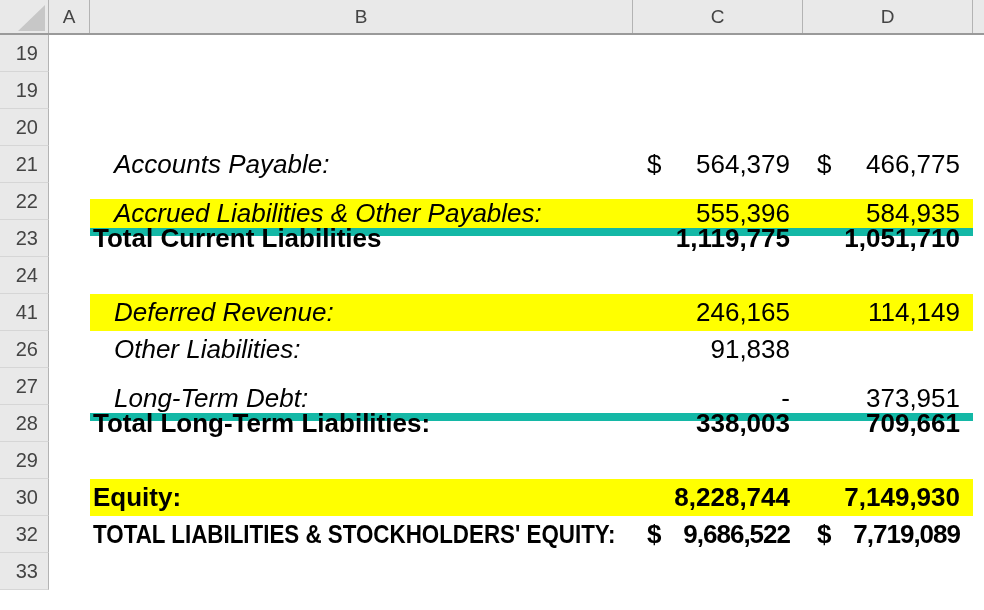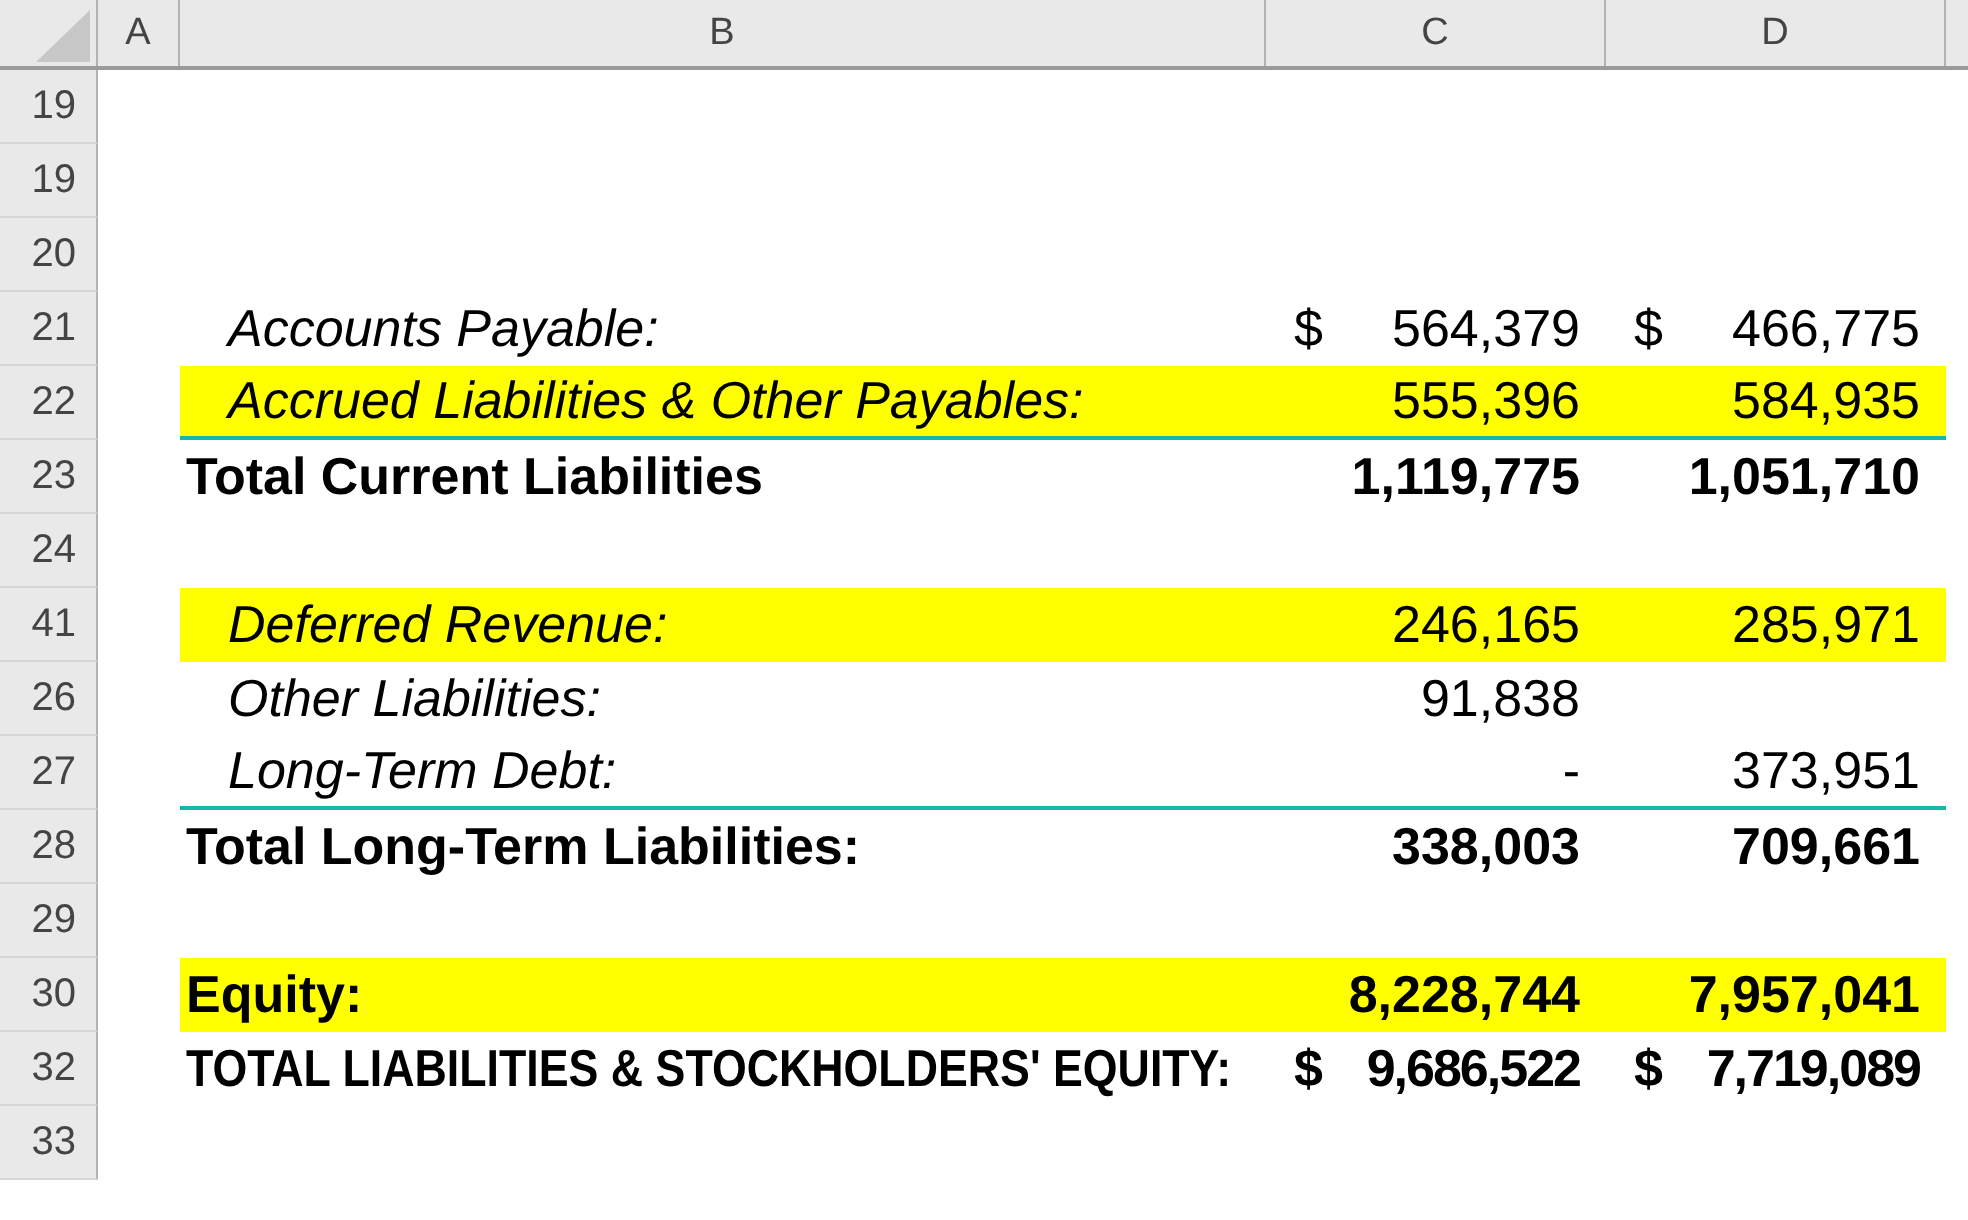--- a/index.html
+++ b/index.html
@@ -32,21 +32,21 @@
   .col-a { width:41px; }
   .col-b { width:543px; padding-left:3px; }
   .col-c { width:170px; }
   .col-d { width:170px; }
   .col-e { width:11px; }
   .indent { padding-left:24px;font-style:italic; }
   .bold { font-weight:bold; }
   .num { justify-content:flex-end; padding-right:13px; padding-left:14px; }
   .num.with-cur { justify-content:space-between; }
   .hl { background:var(--highlight,#FFFF00); }
-  .bb { border-bottom:2px solid #14b8a6; }
+  .bb { border-bottom:8px solid #14b8a6;margin-top:16px; }
   .txt { white-space:nowrap; }
   .condensed .txt { display:inline-block; transform:scaleX(.86); transform-origin:0 55%; }
   .condensed.num { letter-spacing:-1px; }
 </style>
 </head>
 <body>
 
 <div class="sheet">
   <div class="hdr-row">
     <div class="hdr-cell w-rh">
@@ -137,21 +137,21 @@
       <div class="row">
         <div class="rowhdr">41</div>
         <div class="cell col-a"></div>
         <div class="cell col-b hl indent">
           <span class="txt">Deferred Revenue:</span>
         </div>
         <div class="cell col-c num hl">
           <span>246,165</span>
         </div>
         <div class="cell col-d num hl">
-          <span>285,971</span>
+          <span>114,149</span>
         </div>
         <div class="cell col-e"></div>
       </div>
       <div class="row">
         <div class="rowhdr">26</div>
         <div class="cell col-a"></div>
         <div class="cell col-b indent">
           <span class="txt">Other Liabilities:</span>
         </div>
         <div class="cell col-c num">
@@ -198,21 +198,21 @@
       <div class="row">
         <div class="rowhdr">30</div>
         <div class="cell col-a"></div>
         <div class="cell col-b hl bold">
           <span class="txt">Equity:</span>
         </div>
         <div class="cell col-c num hl bold">
           <span>8,228,744</span>
         </div>
         <div class="cell col-d num hl bold">
-          <span>7,957,041</span>
+          <span>7,149,930</span>
         </div>
         <div class="cell col-e"></div>
       </div>
       <div class="row">
         <div class="rowhdr">32</div>
         <div class="cell col-a"></div>
         <div class="cell col-b bold condensed">
           <span class="txt">TOTAL LIABILITIES &amp; STOCKHOLDERS' EQUITY:</span>
         </div>
         <div class="cell col-c num bold condensed with-cur">

